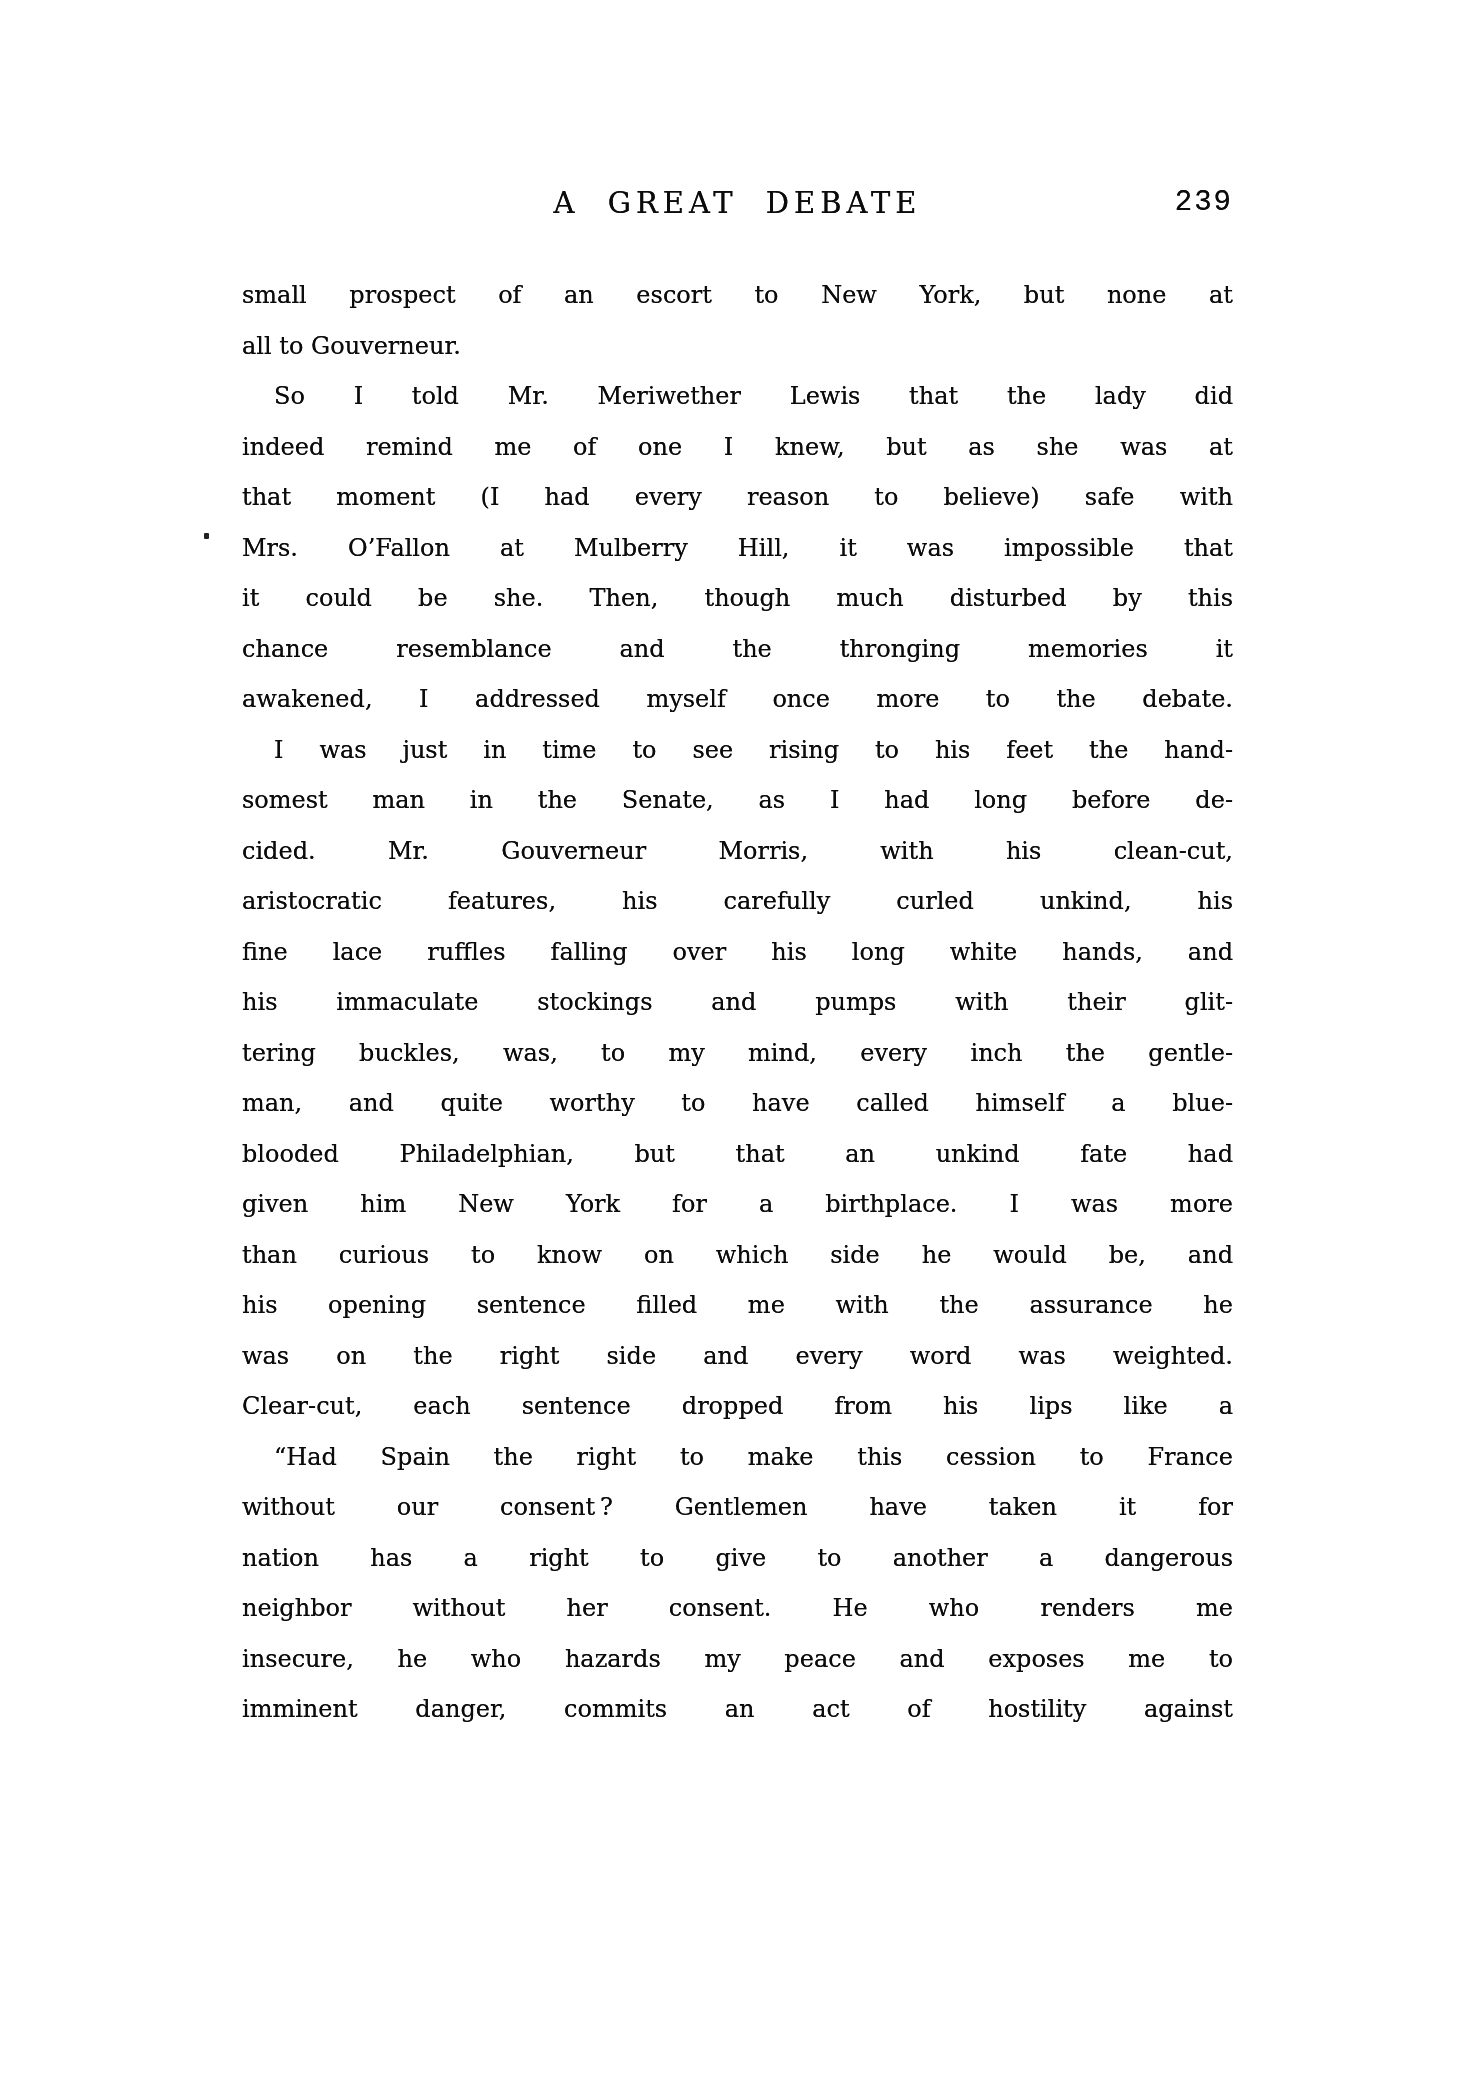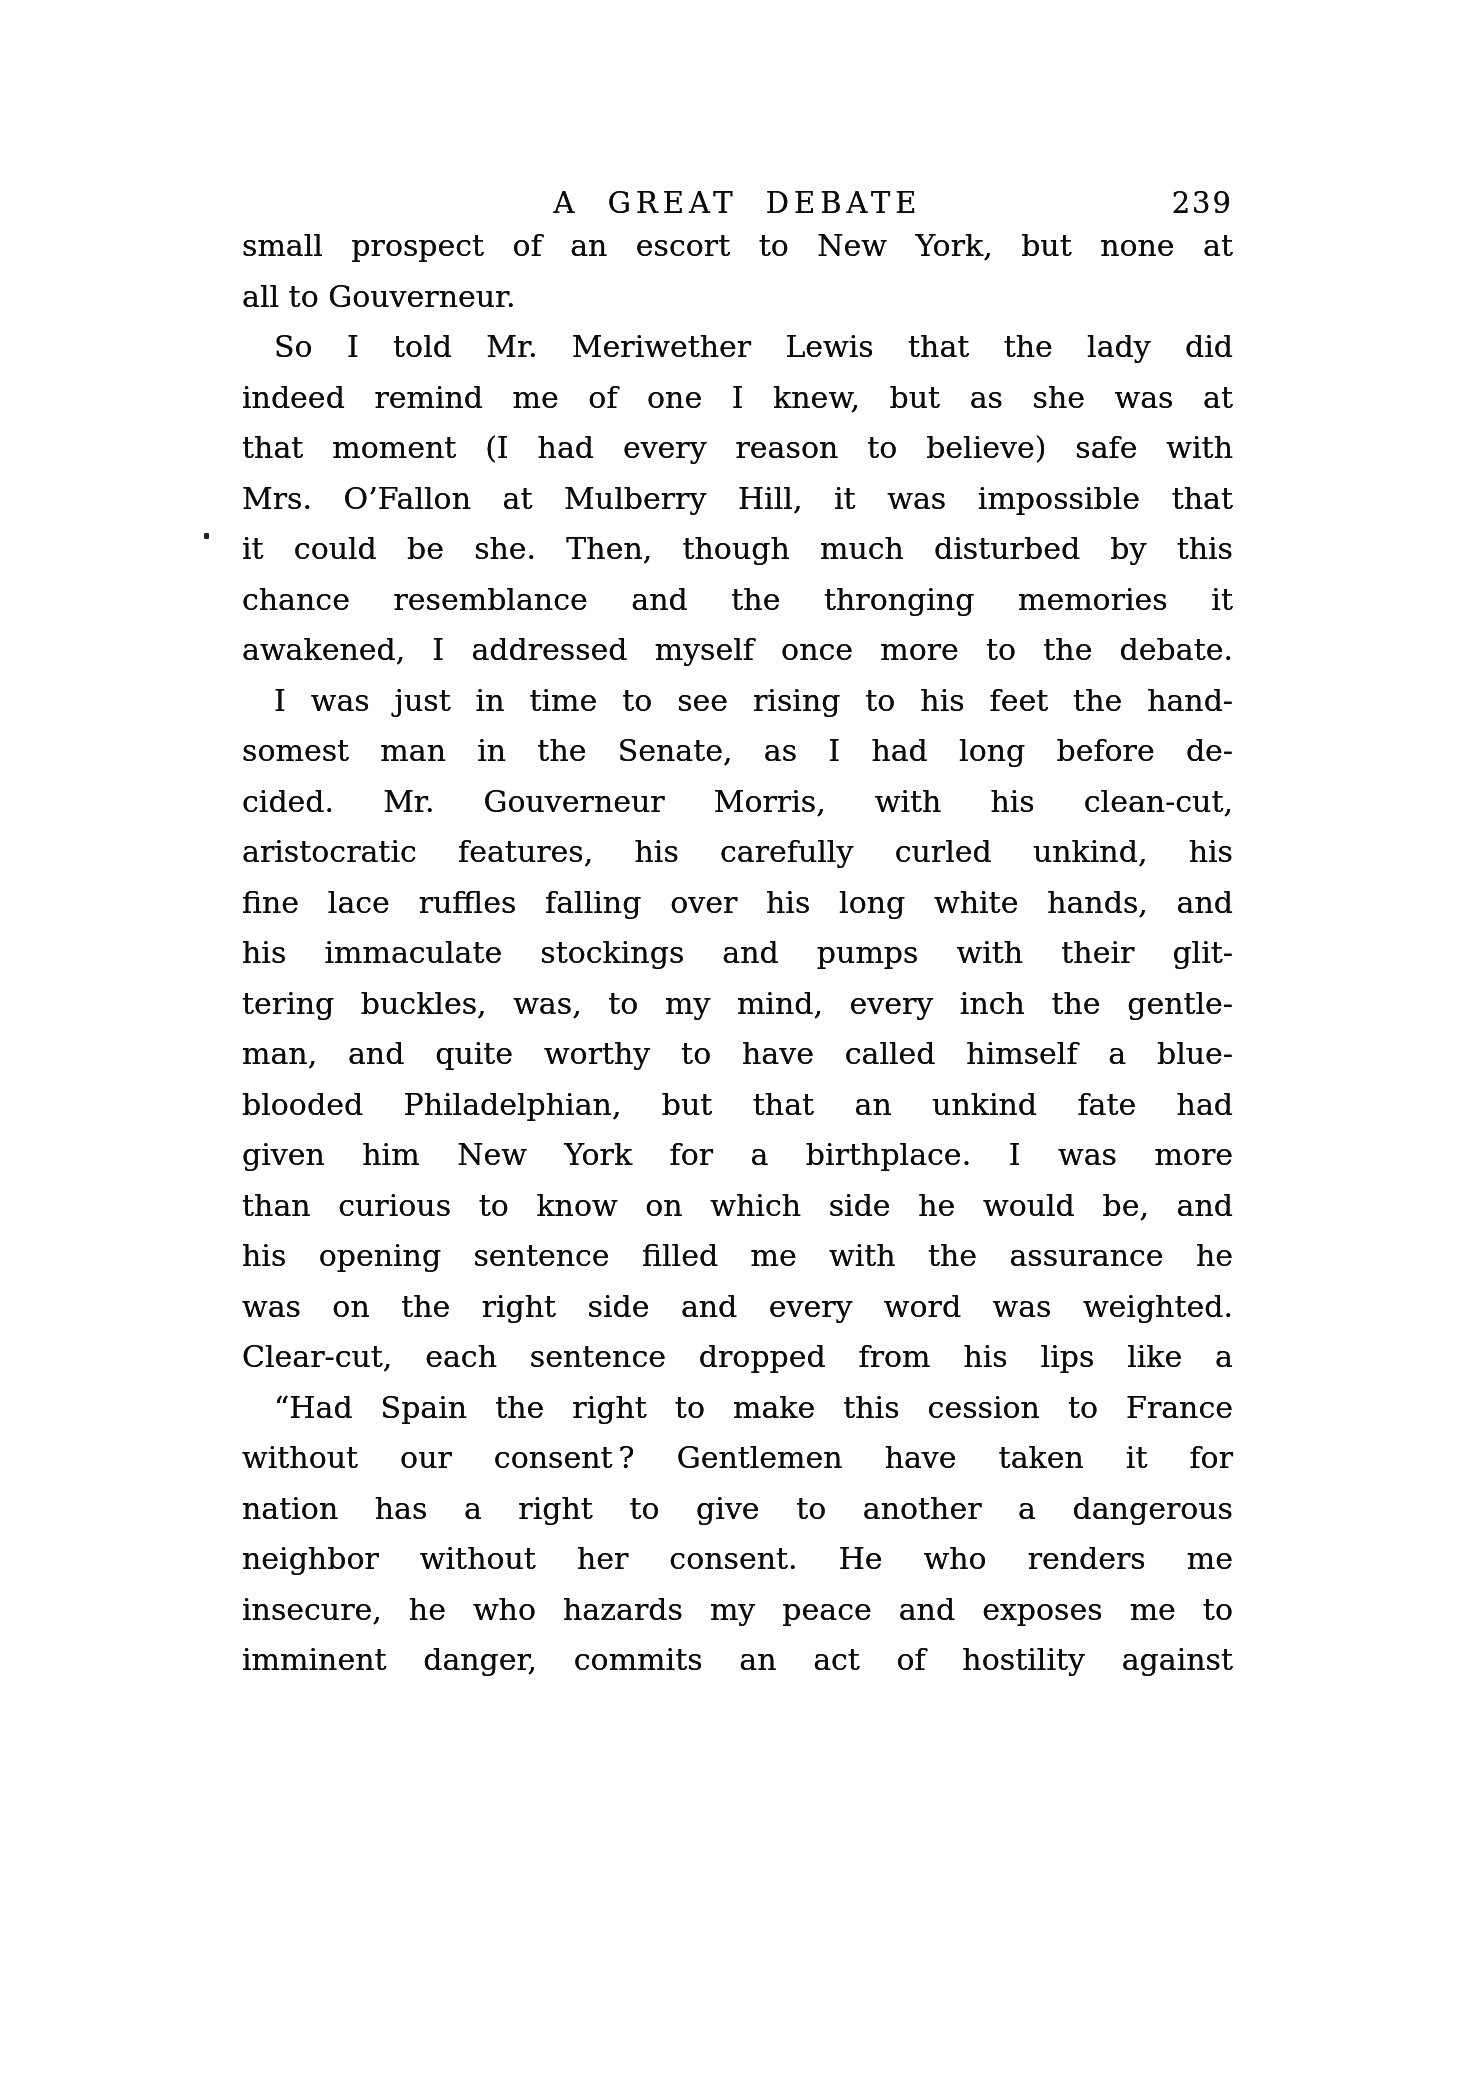--- a/index.html
+++ b/index.html
@@ -35,23 +35,25 @@
     text-shadow: 0 0 0.6px rgba(0,0,0,0.85);
     white-space: nowrap;
   }
   .page-number {
     position: absolute;
     right: 0;
     top: 0;
     font-size: 29px;
     letter-spacing: 2px;
     text-shadow: 0 0 0.6px rgba(0,0,0,0.85);
+    font-family: Liberation Mono, monospace;
   }
   .text-block {
-    font-size: 30px;
+    margin-top: 49px;
+    font-size: 24px;
   }
   .line {
     height: 50.5px;
     line-height: 50.5px;
     white-space: nowrap;
     text-align: justify;
     text-align-last: justify;
     text-justify: inter-word;
     text-shadow: 0 0 0.6px rgba(0,0,0,0.8);
   }

